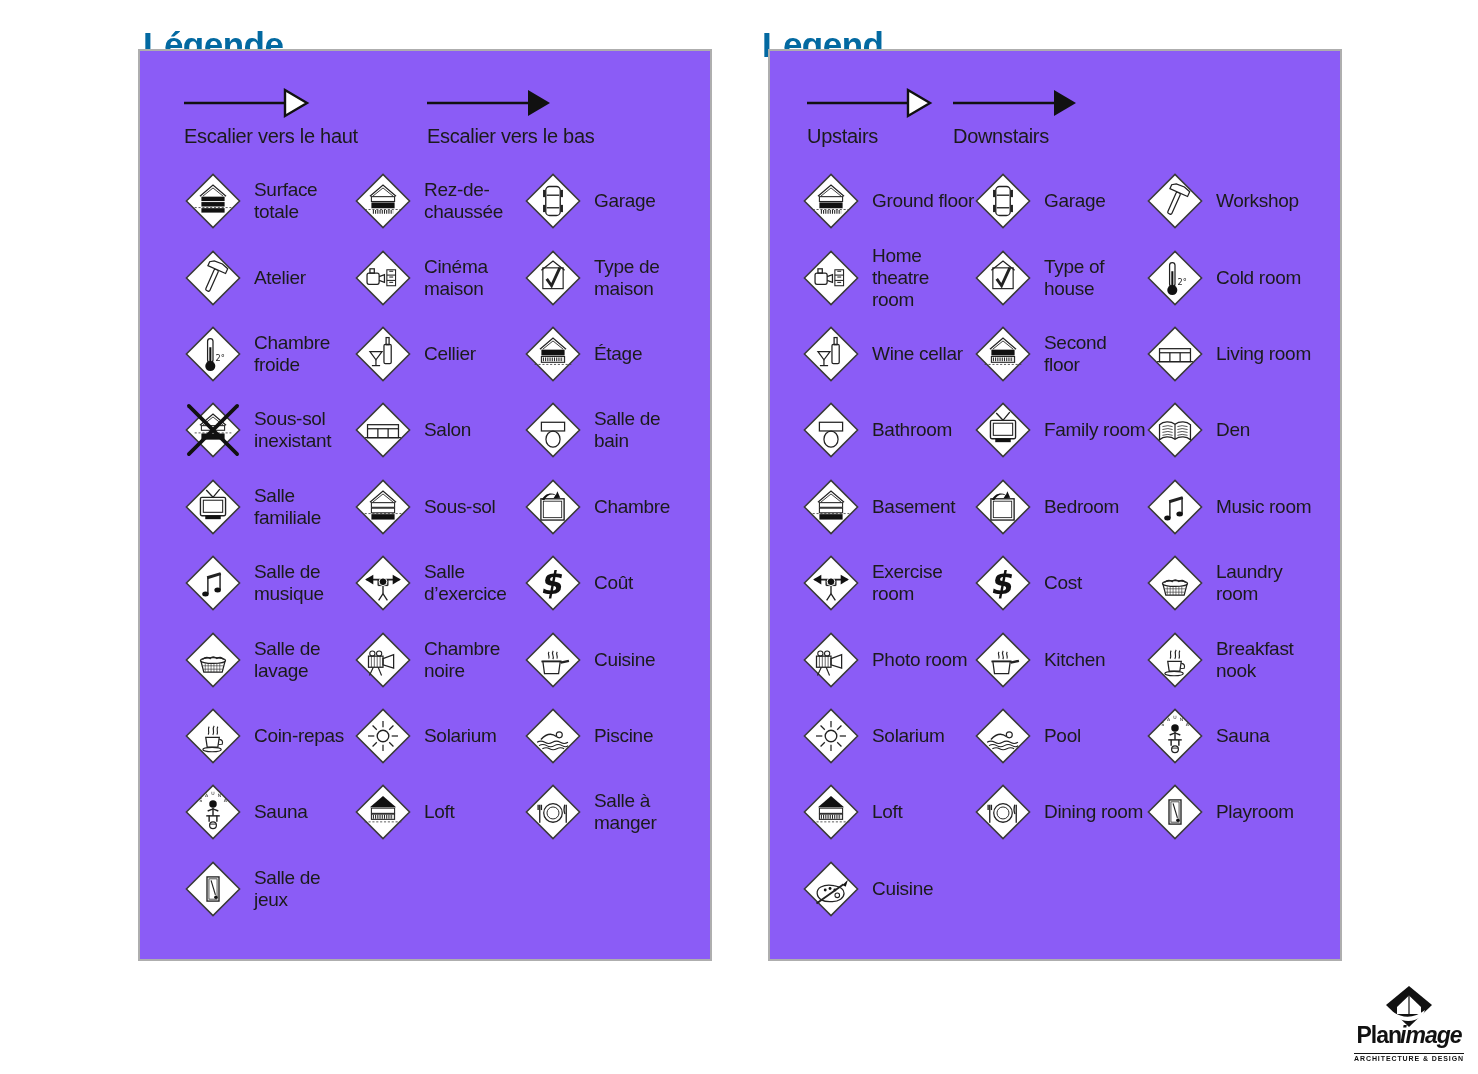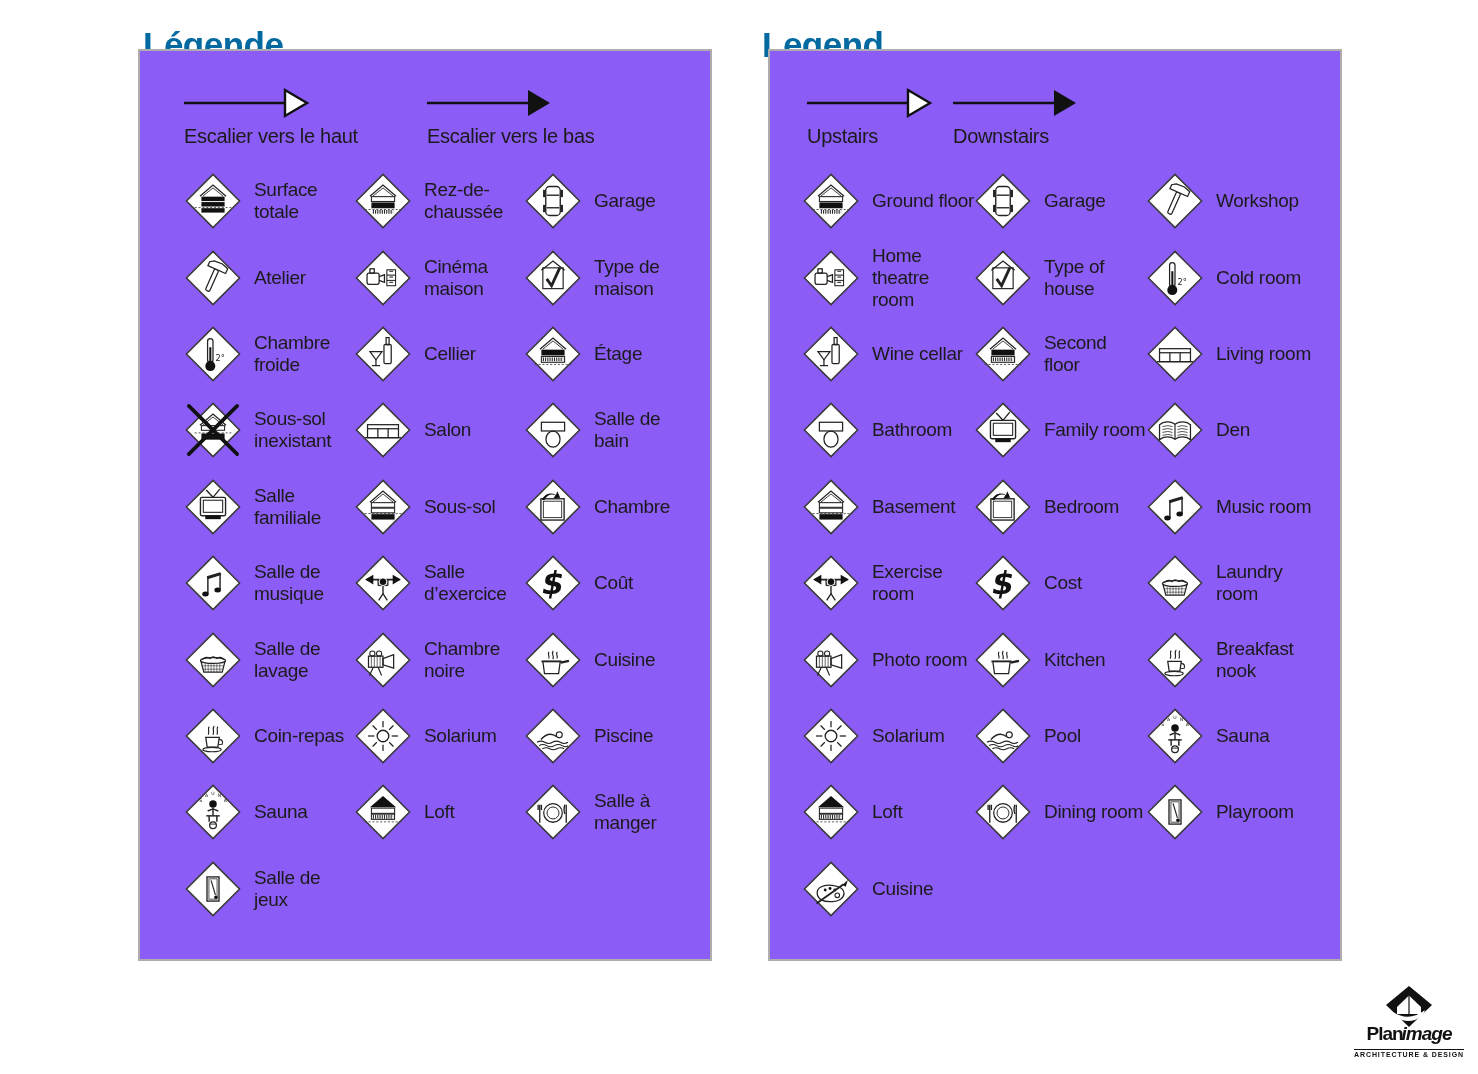--- a/index.html
+++ b/index.html
@@ -19,21 +19,21 @@
   .legend-grid{position:absolute;top:112px;left:0;right:0;display:grid;}
   .panel-fr .legend-grid{padding-left:44px;grid-template-columns:170px 170px auto;}
   .panel-en .legend-grid{padding-left:32px;grid-template-columns:172px 172px auto;}
   .legend-grid{grid-auto-rows:76.4px;align-items:center;}
   .cell{display:flex;align-items:center;}
   .cell .icon{flex:0 0 58px;height:58px;}
   .cell .label{margin-left:12px;font-size:19px;line-height:1.16;letter-spacing:-0.3px;max-width:98px;}
   .panel-en .cell .label{max-width:104px;}
   #logo{position:absolute;left:1344px;top:986px;width:130px;text-align:center;}
   #logo .logo-icon{display:block;margin:0 auto -4px auto;}
-  #logo .brand{font-size:19px;line-height:1;color:#111;white-space:nowrap;}
+  #logo .brand{font-size:23px;line-height:1;color:#111;white-space:nowrap;}
   #logo .brand .plan{font-weight:900;letter-spacing:-1px;}
   #logo .brand .image{font-weight:700;font-style:italic;letter-spacing:-1px;margin-left:-1px;}
   #logo .tagline{display:inline-block;margin-top:1px;padding-top:1px;border-top:1.5px solid #111;
        font-size:7px;letter-spacing:0.9px;font-weight:700;color:#111;}
 </style>
 </head>
 <body>
 
 <h1 class="page-title" id="title-fr">Légende</h1>
 <h1 class="page-title" id="title-en">Legend</h1>

